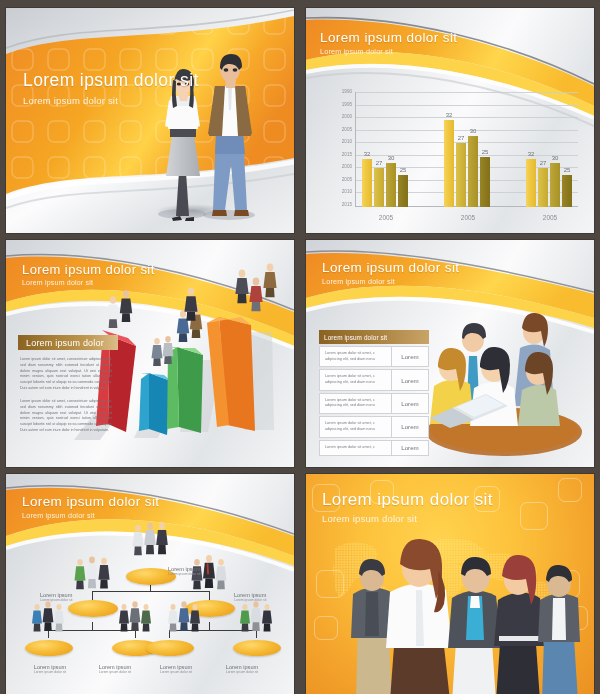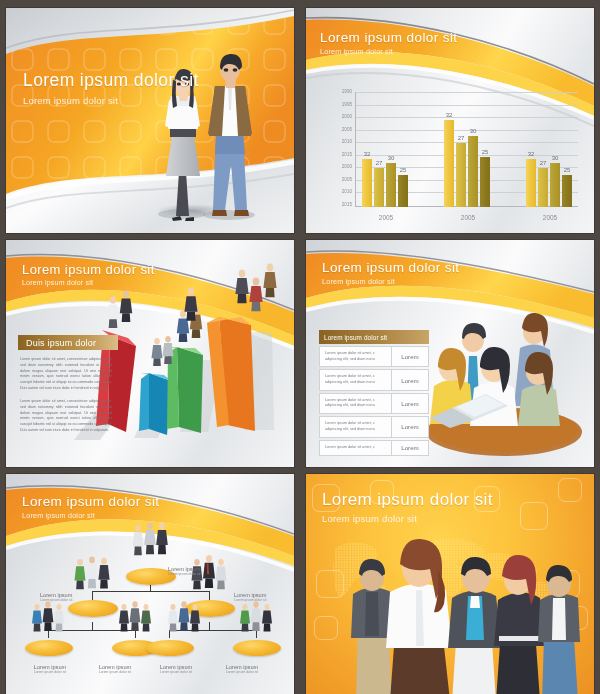--- a/index.html
+++ b/index.html
@@ -457,21 +457,21 @@
             </g>
           <g transform="translate(264,38) scale(0.66)">
               <ellipse cx="0" cy="-16" rx="5" ry="6" fill="#f1d0ae"></ellipse>
               <path d="M-7,-9 l14,0 l3,24 l-20,0 z" fill="#8d6a40"></path>
               <path d="M-6,15 l12,0 l1,14 l-14,0z" fill="#5f4a2c"></path>
             </g>
         </g>
       </svg>
     </div>
 
-    <div class="headbar" style="left:12px;top:95px;width:100px;height:15px;">Duis ipsum dolor</div>
+    <div class="headbar" style="left:12px;top:95px;width:100px;height:15px;">Lorem ipsum dolor</div>
 
     <div class="bodytext" style="left:14px;top:117px;width:92px;">
       <p>Lorem ipsum dolor sit amet, consectetuer adipiscing elit, sed diam nonummy nibh euismod tincidunt ut laoreet dolore magna aliquam erat volutpat. Ut wisi enim ad minim veniam, quis nostrud exerci tation ullamcorper suscipit lobortis nisl ut aliquip ex ea commodo consequat. Duis autem vel eum iriure dolor in hendrerit in vulputate.</p>
       <p>Lorem ipsum dolor sit amet, consectetuer adipiscing elit, sed diam nonummy nibh euismod tincidunt ut laoreet dolore magna aliquam erat volutpat. Ut wisi enim ad minim veniam, quis nostrud exerci tation ullamcorper suscipit lobortis nisl ut aliquip ex ea commodo consequat. Duis autem vel eum iriure dolor in hendrerit in vulputate.</p>
     </div>
   </div>
 
   <div class="slide" id="s4">
     <div class="silver"></div>
     <div class="swoosh-wrap" style="height:100%;">

